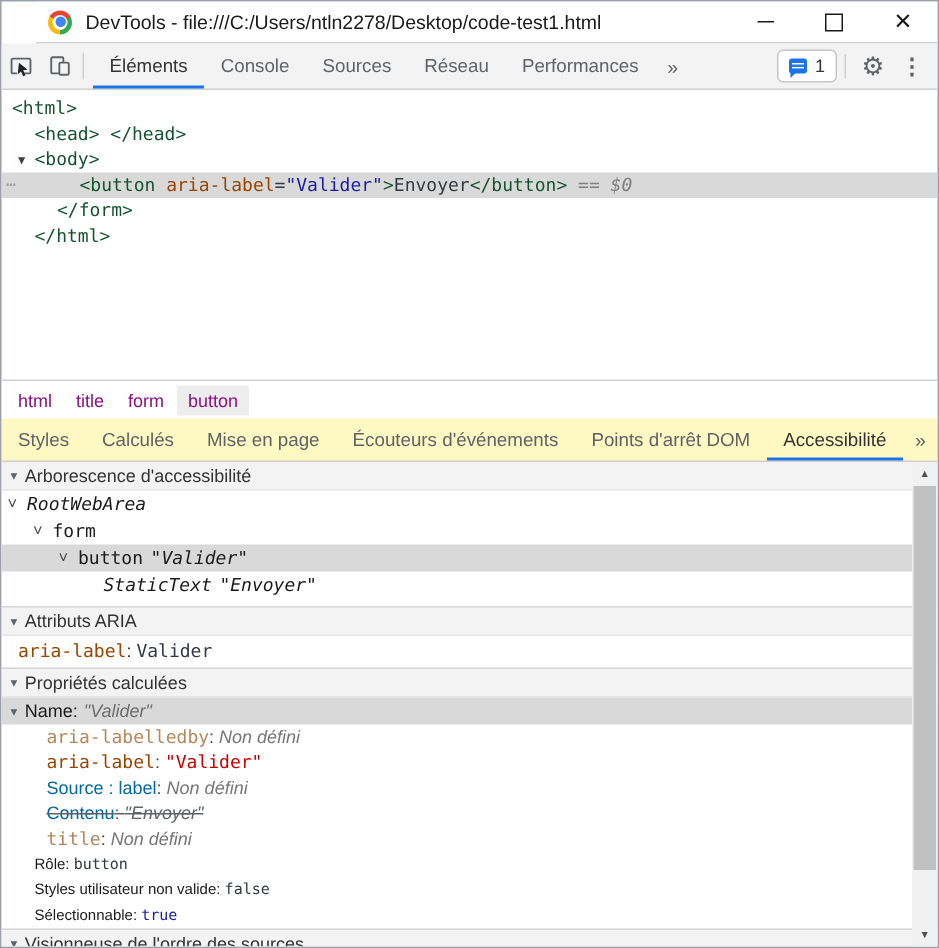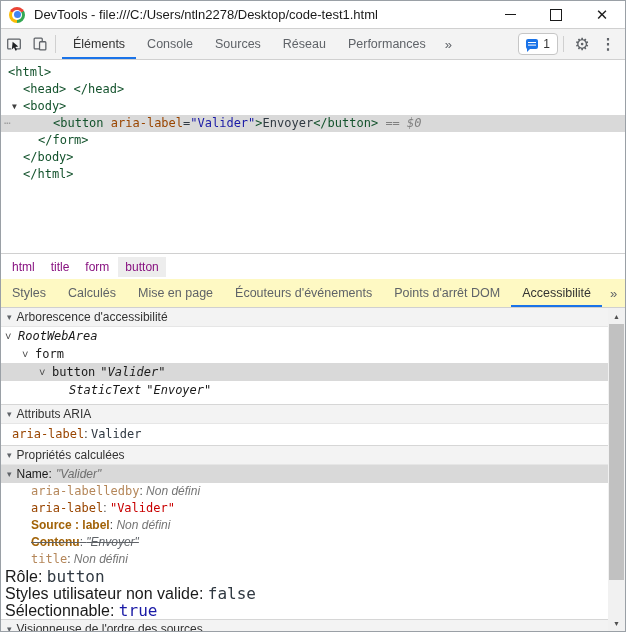--- a/index.html
+++ b/index.html
@@ -5,21 +5,21 @@
   html,body{margin:0;padding:0;background:#fff;}
   .window{
     width:626px;height:632px;box-sizing:border-box;
     border:1px solid #9aa0a6;background:#fff;
     font-family:"Liberation Sans", sans-serif;
     position:relative;overflow:hidden;
     display:flex;flex-direction:column;
   }
   
   .titlebar{height:27px;flex:0 0 27px;display:flex;align-items:center;
-    padding-left:8px;border-bottom:1px solid #d0d0d0;background:#fff;}
+    padding-left:8px;border-bottom:1px solid #d0d0d0;background:#fff;margin-left:23px;}
   .chrome-logo{width:16px;height:16px;border-radius:50%;position:relative;flex:0 0 16px;
     background:conic-gradient(from -60deg,#ea4335 0 120deg,#34a853 120deg 240deg,#fbbc05 240deg 360deg);}
   .chrome-logo::before{content:"";position:absolute;left:3px;top:3px;width:10px;height:10px;border-radius:50%;background:#fff;}
   .chrome-logo::after{content:"";position:absolute;left:4.5px;top:4.5px;width:7px;height:7px;border-radius:50%;background:#4285f4;}
   .title-text{font-size:13px;color:#1a1a1a;margin-left:9px;white-space:nowrap;}
   .win-controls{margin-left:auto;display:flex;height:100%;}
   .win-btn{width:46px;height:100%;display:flex;align-items:center;justify-content:center;cursor:default;}
   .glyph-min{width:11px;height:0;border-top:1.4px solid #1a1a1a;display:block;}
   .glyph-max{width:10px;height:10px;border:1.4px solid #1a1a1a;display:block;}
   .glyph-close{font-size:15px;color:#1a1a1a;line-height:1;}
@@ -80,27 +80,27 @@
   .spacer6{height:5px;flex:0 0 5px;}
   .aria-row{height:21px;line-height:21px;padding-left:11px;font-size:12px;white-space:nowrap;}
   .aria-name{color:#994500;}
   .plain{color:#1a1a1a;}
   .dkval{color:#303942;}
   .name-hdr{height:18px;flex:0 0 18px;background:#d9d9d9;display:flex;align-items:center;padding-left:6px;font-size:12px;color:#1a1a1a;}
   .name-hdr-val{font-style:italic;color:#6e6e6e;margin-left:4px;}
   .src-row{height:17px;line-height:17px;padding-left:30px;font-size:12px;white-space:nowrap;}
   .src-name-def{color:#994500;}
   .src-name-undef{color:#b5875a;}
-  .src-name-plain{color:#a16207;font-weight:bold;}
+  .src-name-plain{color:#0369a1;}
   .colon{color:#444;}
   .val-undef{color:#767676;font-style:italic;}
   .val-red{color:#c80000;}
   .struck{text-decoration:line-through;color:#5f6368;}
   .struck .colon{color:#5f6368;}
-  .prop-row{height:17px;line-height:17px;padding-left:4px;font-size:16px;white-space:nowrap;}
+  .prop-row{height:17px;line-height:17px;padding-left:22px;font-size:10px;white-space:nowrap;}
   .prop-label{color:#1a1a1a;}
   .pv-dark{color:#303942;}
   .pv-blue{color:#1a1aa6;}
   .bottom-hdr{margin-top:auto;}
   
   .scrollbar{position:absolute;top:0;right:0;width:17px;height:100%;background:#f1f1f1;z-index:5;}
   .sb-arrow{position:absolute;left:0;width:17px;height:16px;display:flex;align-items:center;justify-content:center;
     font-size:7px;color:#505050;}
   .sb-up{top:0;}
   .sb-down{bottom:0;}
@@ -164,21 +164,20 @@
         </div>
     </div>
   </div>
 
   <div class="elements-panel" id="dom-tree">
       <div class="tree-row" style="padding-left: 7px;"><span class="sg-tag">&lt;html&gt;</span></div>
       <div class="tree-row" style="padding-left: 22px;"><span class="sg-tag">&lt;head&gt; &lt;/head&gt;</span></div>
       <div class="tree-row" style="padding-left: 11px;"><span class="arrow">▼</span><span class="sg-tag">&lt;body&gt;</span></div>
       <div class="tree-row selected" style="padding-left: 52px;"><span class="gutter">…</span><span class="sg-tag">&lt;button </span><span class="sg-attr">aria-label</span><span class="sg-text">=</span><span class="sg-value">"Valider"</span><span class="sg-tag">&gt;</span><span class="sg-text">Envoyer</span><span class="sg-tag">&lt;/button&gt;</span><span class="sg-meta"> == </span><span class="sg-meta-italic">$0</span></div>
       <div class="tree-row" style="padding-left: 37px;"><span class="sg-tag">&lt;/form&gt;</span></div>
-      <div class="tree-row" style="padding-left: 22px;"><span class="sg-tag">&lt;/body&gt;</span></div>
       <div class="tree-row" style="padding-left: 22px;"><span class="sg-tag">&lt;/html&gt;</span></div>
     </div>
 
   <div class="breadcrumb" id="breadcrumb">
       <div class="crumb">html</div>
       <div class="crumb">title</div>
       <div class="crumb">form</div>
       <div class="crumb selected">button</div>
     </div>
 

